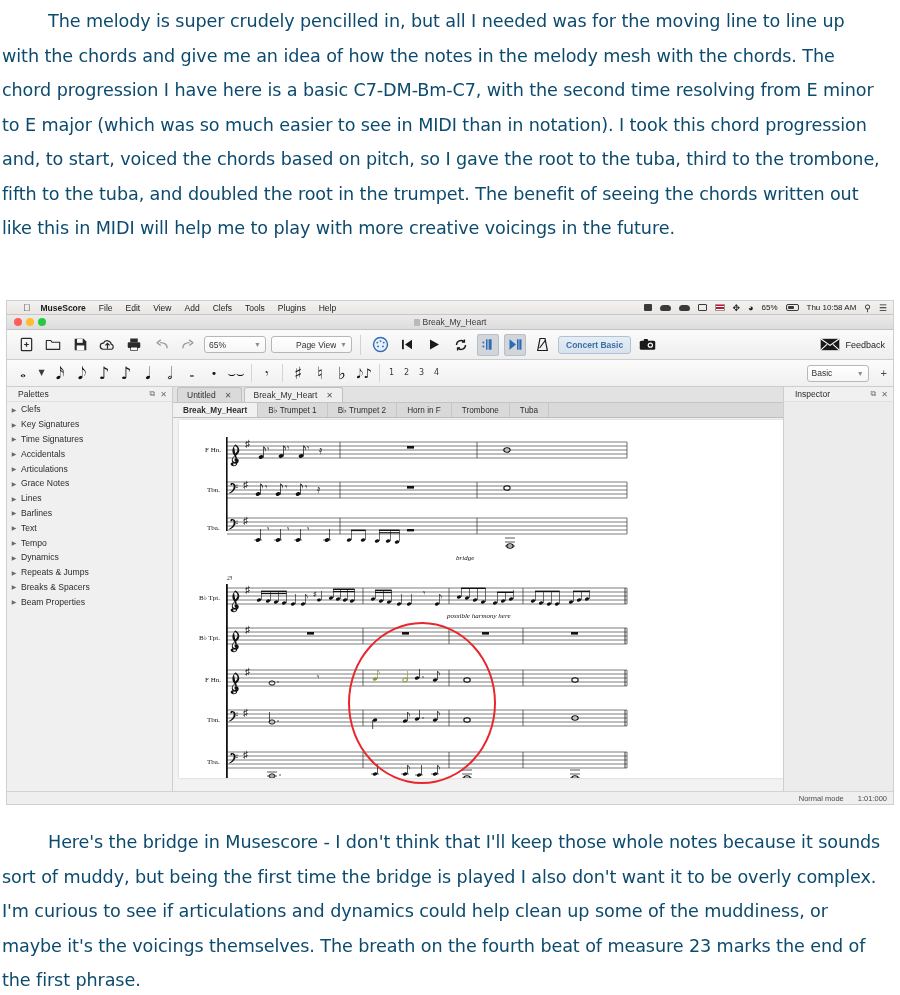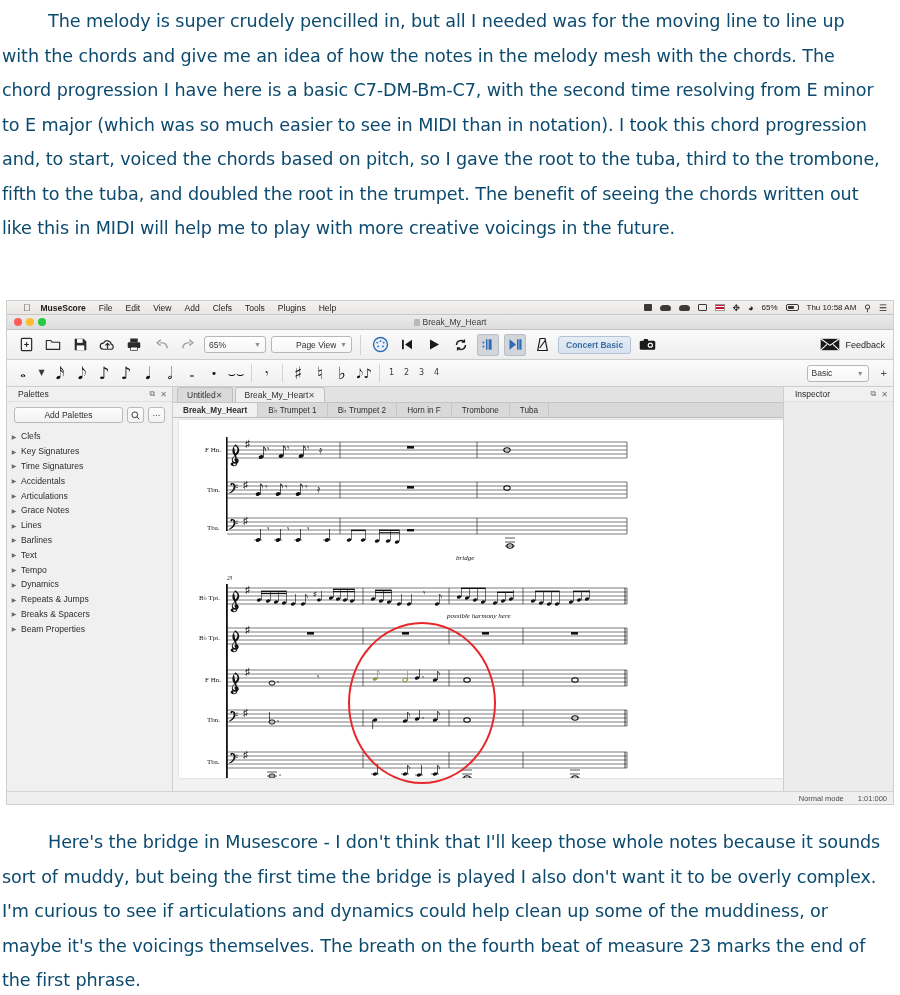--- a/index.html
+++ b/index.html
@@ -154,21 +154,21 @@
     font-size:8.6px;color:#2b2b2b;
   }
   .palitem .tri{ color:#6a6a6a; font-size:6px; width:14px; text-align:center; }
 
   .scorearea{ flex:1; background:#f2f2f2; position:relative; display:flex; flex-direction:column;}
   .tabsrow1{
     height:16px; background:#e2e2e2; display:flex; align-items:flex-end;
     border-bottom:1px solid #c4c4c4; padding-left:4px;
   }
   .tab1{
-    height:15px; display:flex;align-items:center;gap:0;
+    height:15px; display:flex;align-items:center;gap:9px;
     padding:0 9px; font-size:8.5px; color:#2f2f2f;
     background:#dadada; border:1px solid #c0c0c0; border-bottom:none;
     border-radius:3px 3px 0 0; margin-right:2px;
   }
   .tab1.active{ background:#efefef; }
   .tab1 .x{ font-size:8px; color:#555; }
   .tabsrow2{
     height:15px; background:#d9d9d9; display:flex; align-items:stretch;
     border-bottom:1px solid #bdbdbd;
   }
@@ -414,32 +414,20 @@
     </div>
 
     <div class="bodyrow">
 
       <div class="palettes">
         <div class="panelhdr">
           <span class="ttl">Palettes</span>
           <span class="ic">⧉</span>
           <span class="ic">✕</span>
         </div>
-        <div class="palrow">
-          <div class="addpal">
-            <span>Add Palettes</span>
-          </div>
-          <div class="sqbtn">
-            <svg width="9" height="9" viewBox="0 0 10 10">
-                <circle cx="4.2" cy="4.2" r="3.2" fill="none" stroke="#3a3a3a" stroke-width="1.1"></circle>
-                <path d="M6.6 6.6 9.2 9.2" stroke="#3a3a3a" stroke-width="1.1"></path>
-              </svg>
-          </div>
-          <div class="sqbtn">⋯</div>
-        </div>
         <div class="palitems">
           <div class="palitem">
               <span class="tri">▶</span>
               <span>Clefs</span>
             </div>
           <div class="palitem">
               <span class="tri">▶</span>
               <span>Key Signatures</span>
             </div>
           <div class="palitem">

